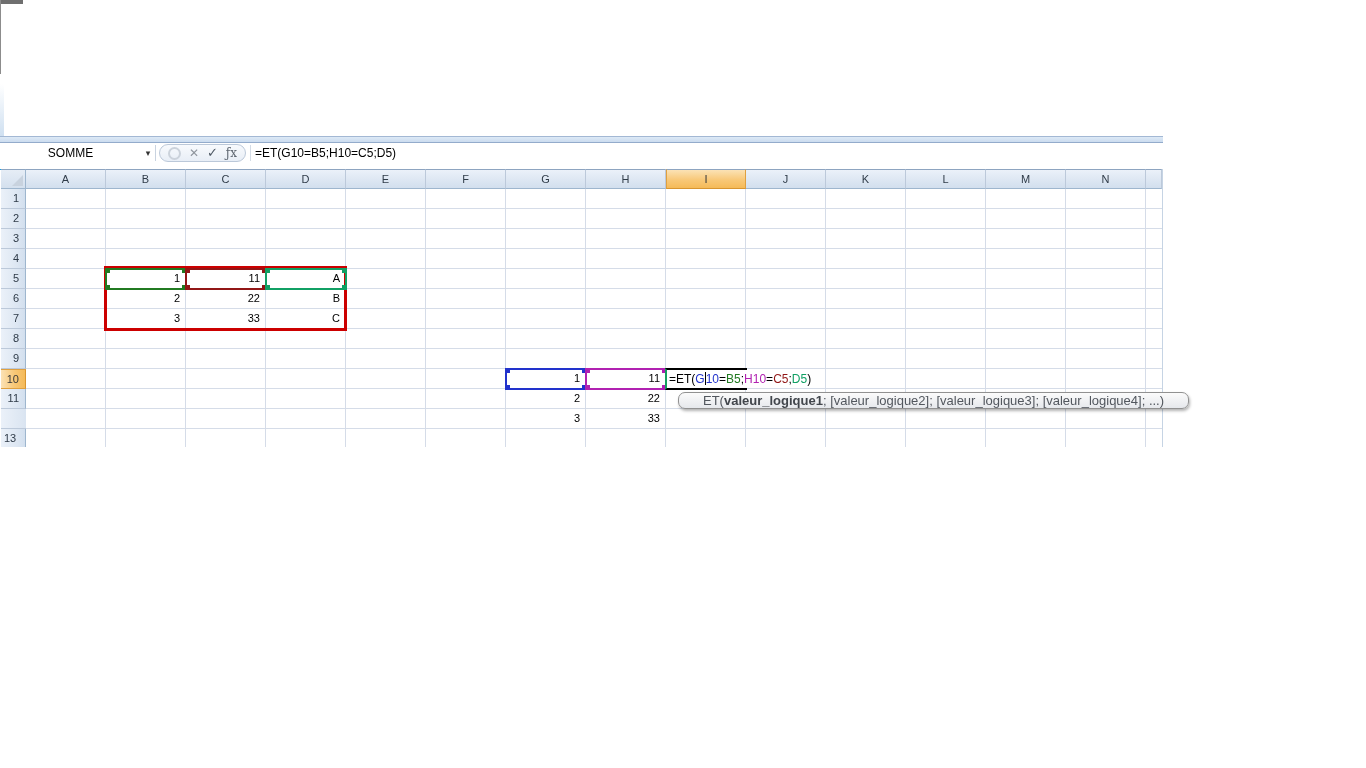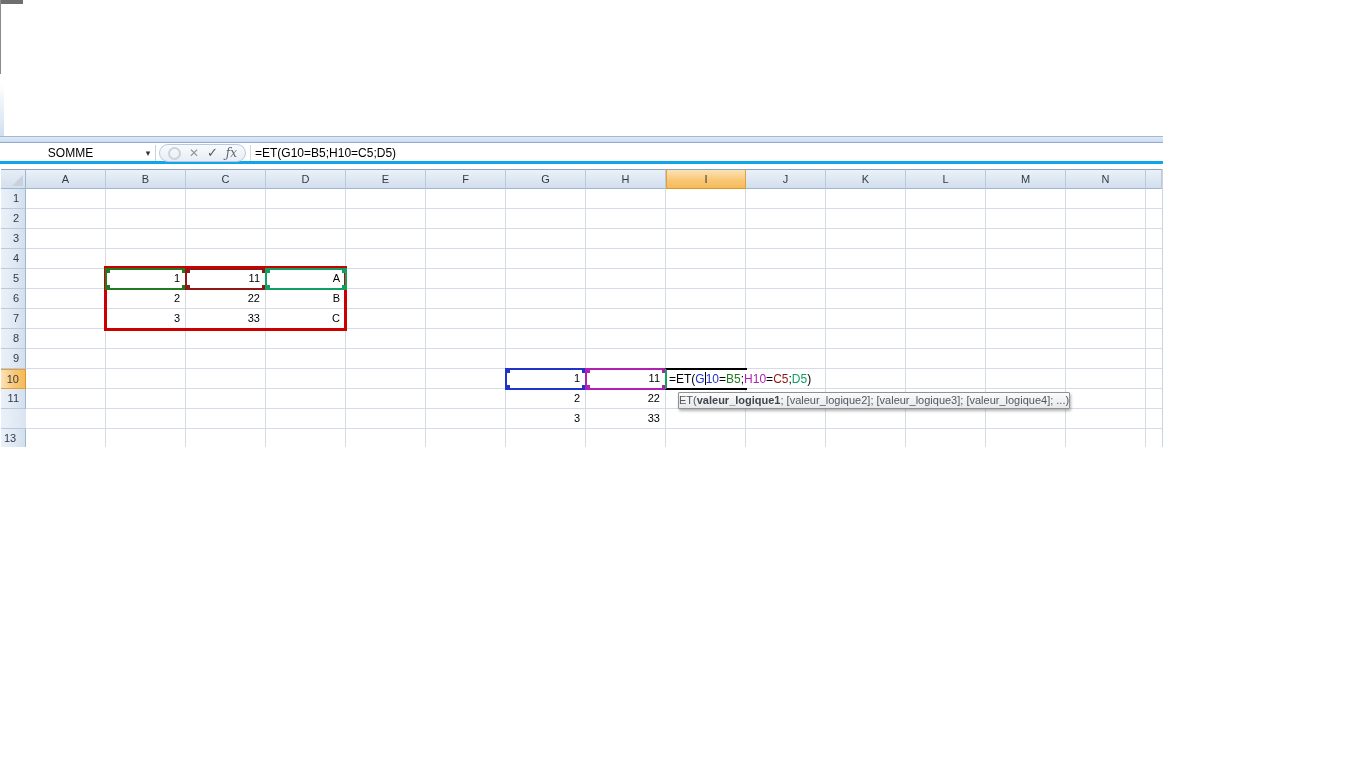--- a/index.html
+++ b/index.html
@@ -13,35 +13,35 @@
   #tl-darkbar{left:0;top:0;width:23px;height:4px;background:#6f6f6f;}
   #left-line{left:0;top:0;width:1px;height:74px;background:#8c8c8c;}
   #left-blue{left:0;top:84px;width:4px;height:52px;background:linear-gradient(to bottom,#ffffff,#cfe0f1);}
 
   
   #ribbon-strip{left:0;top:136px;width:1163px;height:7px;box-sizing:border-box;
     background:linear-gradient(#dde9f6,#cbdcef);
     border-top:1px solid #a3b8d4;border-bottom:1px solid #93abcb;}
 
   
-  #formula-bar{left:0;top:143px;width:1163px;height:21px;background:#ffffff;
-    border-bottom:3px solid #0ea5e9;box-sizing:border-box;}
+  #formula-bar{left:0;top:143px;width:1163px;height:27px;background:#ffffff;
+    border-bottom:1px solid #0ea5e9;box-sizing:border-box;}
   #name-box{left:1px;top:0;width:139px;height:20px;line-height:20px;text-align:center;
     font-size:12px;color:#000;cursor:default;}
   #name-dropdown{left:140px;top:0;width:16px;height:20px;line-height:20px;text-align:center;
     font-size:9px;color:#333;}
   #nb-sep{left:155px;top:2px;width:1px;height:16px;background:#c9d3e0;}
   #fb-buttons{left:159px;top:1px;width:87px;height:18px;box-sizing:border-box;
     border:1px solid #bbc8d9;border-radius:9px;
     background:linear-gradient(#f8fafd,#e8eef6);
     display:flex;align-items:center;justify-content:space-evenly;}
   #circle-icon{width:9px;height:9px;border:2px solid #cbd2db;border-radius:50%;}
   #cancel-icon{font-size:12px;color:#8f959d;line-height:16px;}
   #enter-icon{font-size:13px;color:#4e5864;line-height:16px;}
-  #fx-icon{font-family:"DejaVu Serif", serif;font-style:italic;font-size:12px;color:#5e6670;line-height:16px;}
+  #fx-icon{font-family:"DejaVu Serif", serif;font-size:12px;color:#5e6670;line-height:16px;}
   #fb-sep2{left:250px;top:2px;width:1px;height:16px;background:#d4dce6;}
   #formula-text{left:255px;top:0;height:20px;line-height:20px;font-size:12px;color:#000;white-space:pre;}
 
   
   .colh{position:absolute;top:169px;height:20px;box-sizing:border-box;
     background:linear-gradient(180deg,#ebf1f9 0%,#dce6f2 60%,#d2dfee 100%);
     border-right:1px solid #bcc9da;border-bottom:1px solid #9eb6ce;border-top:1px solid #8da4c0;
     text-align:center;line-height:19px;font-size:11px;color:#2f3b48;cursor:default;}
   .colh.active{
     background:linear-gradient(180deg,#fbe2b5 0%,#f8c878 55%,#f5ba58 100%);
@@ -81,24 +81,24 @@
 
   
   #edit-cell{position:absolute;box-sizing:border-box;
     border-top:2px solid #000;border-bottom:2px solid #000;border-left:2px solid #15a15f;}
   #edit-text{position:absolute;height:18px;line-height:18px;background:#ffffff;
     font-size:12px;white-space:pre;padding-left:1px;}
   #edit-text .caret{display:inline-block;width:1px;height:13px;background:#000;vertical-align:-2px;}
 
   
   #func-tooltip{left:678px;top:392px;height:17px;box-sizing:border-box;
-    border:1px solid #919191;border-radius:1px;
+    border:1px solid #919191;border-radius:7px;
     background:linear-gradient(#fbfbfb,#e6e8ec);
     box-shadow:1px 2px 3px rgba(0,0,0,0.3);
-    padding:0 0;line-height:15px;font-size:11px;color:#52575e;white-space:pre;}
+    padding:0 24px;line-height:15px;font-size:13px;color:#52575e;white-space:pre;}
   #func-tooltip b{font-weight:bold;color:#42464c;}
 
   #sheet-right-edge{left:1162px;top:169px;width:1px;height:278px;background:#c6d4e4;}
 </style>
 </head>
 <body>
 
 <div class="abs" id="tl-darkbar"></div>
 <div class="abs" id="left-line"></div>
 <div class="abs" id="left-blue"></div>

